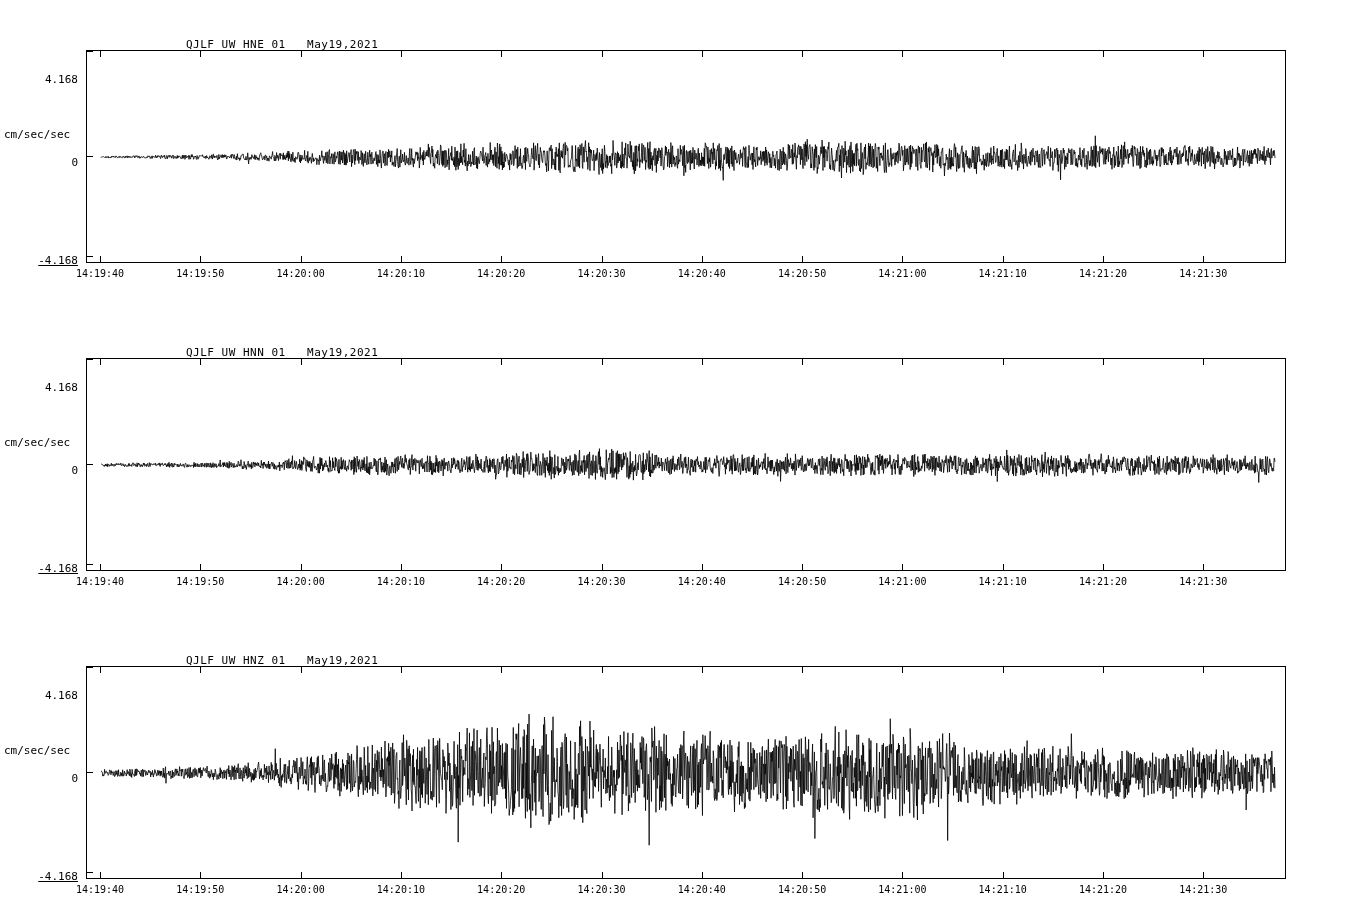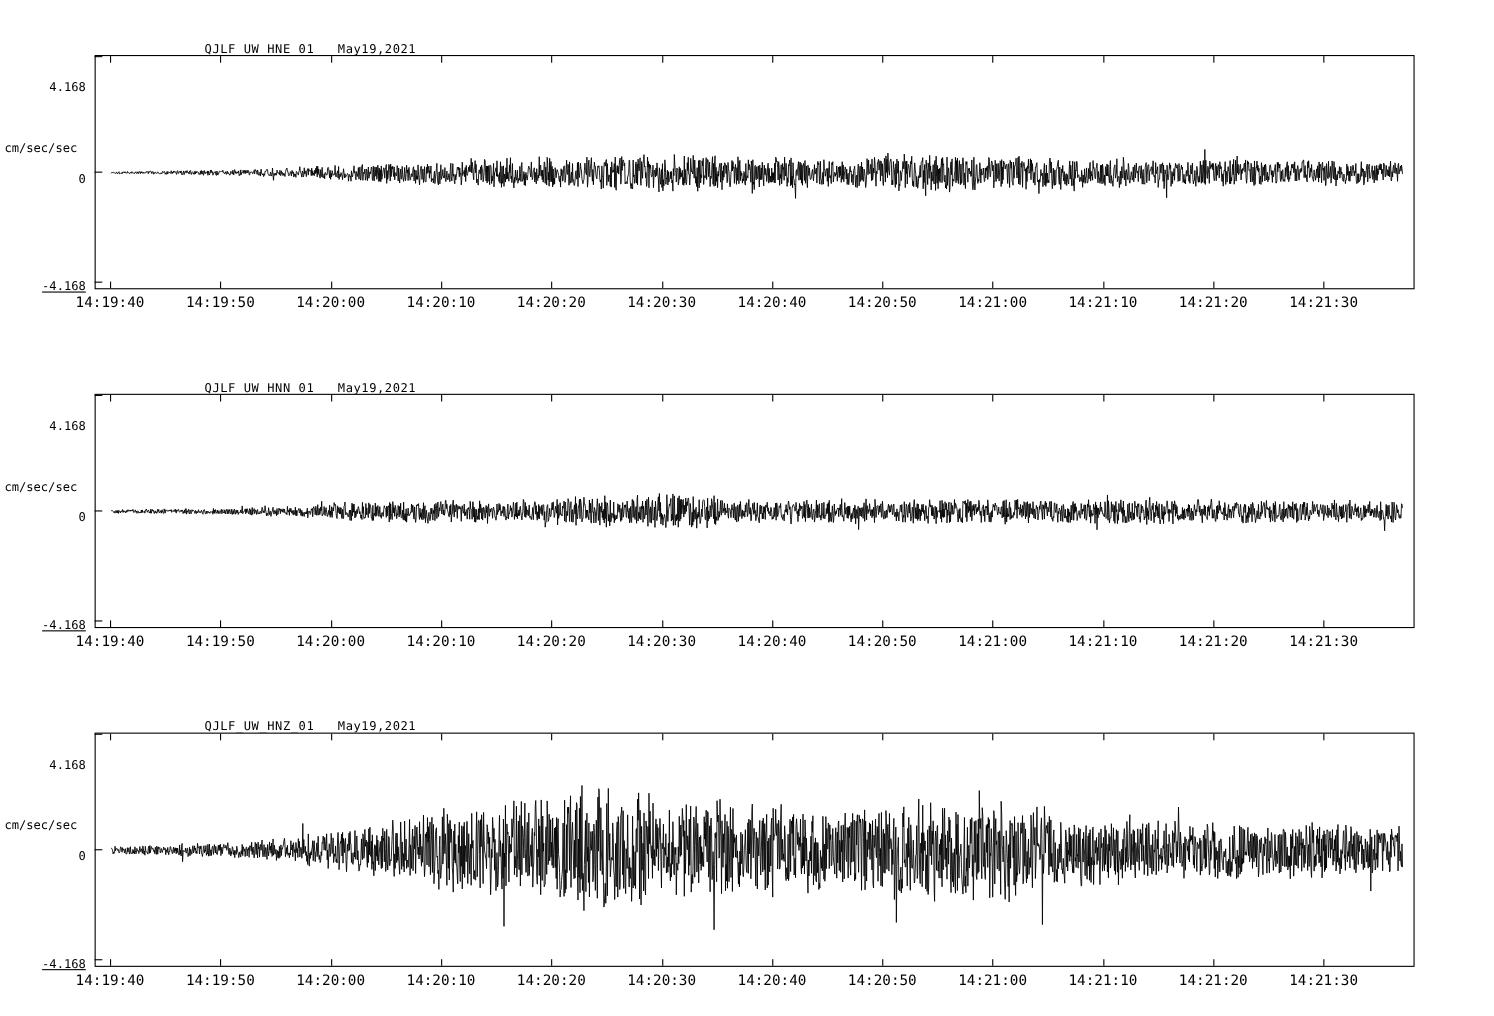--- a/index.html
+++ b/index.html
@@ -65,21 +65,21 @@
     left: 6px;
     white-space: nowrap;
   }
   .ytick.top { top: 30px; margin-top: 33px; }
   .ytick.mid { top: 146px; }
   .ytick.bot { top: 244px; text-decoration: underline; }
 
   .xtick {
     position: absolute;
     top: 258px;
-    font-size: 13px;
+    font-size: 10px;
     color: #000000;
     transform: translateX(-50%);
     white-space: nowrap;
   }
   .trace {
     position: absolute;
     left: 0;
     top: 0;
     width: 100%;
     height: 100%;

